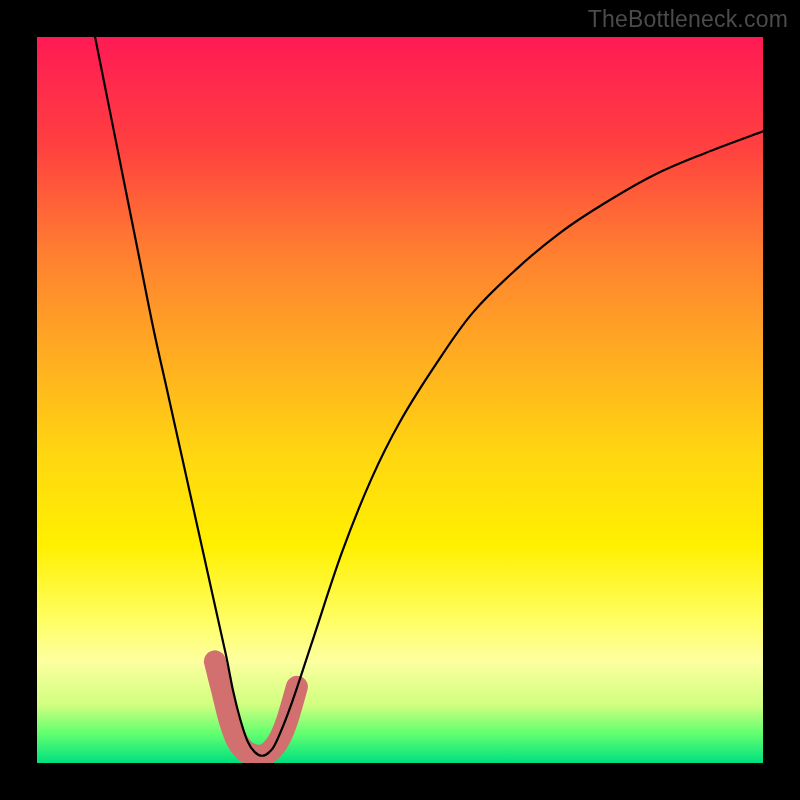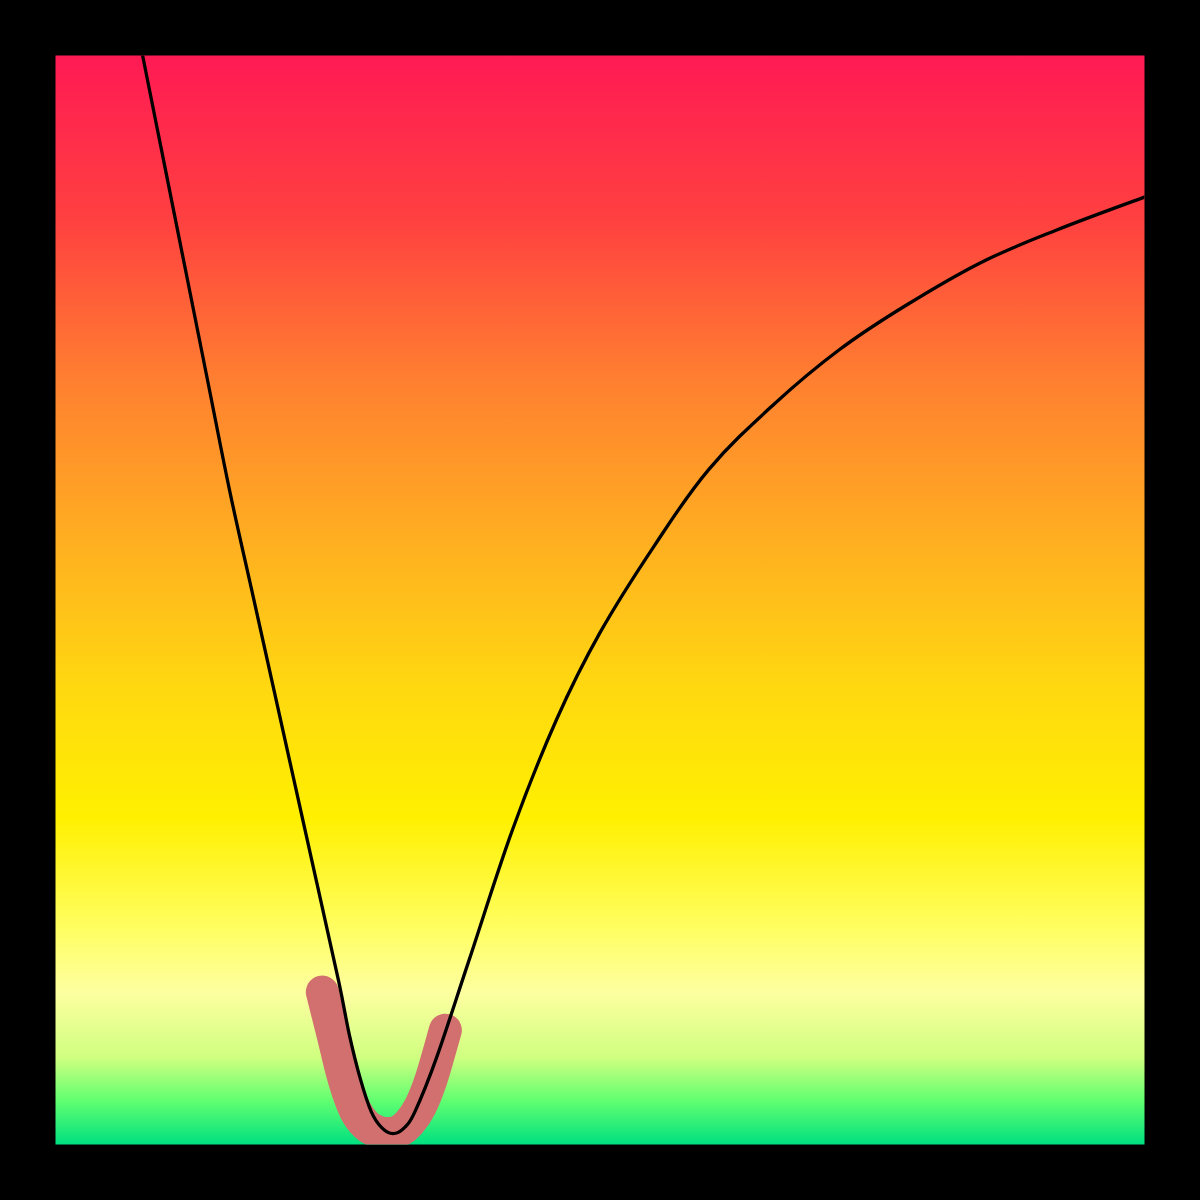--- a/index.html
+++ b/index.html
@@ -49,13 +49,14 @@
 </head>
 <body>
 
 <div class="frame">
   <div class="plot">
     <svg class="curve" viewBox="0 0 726 726" preserveAspectRatio="none">
       <path id="highlight-path" fill="none" stroke="#d2706f" stroke-width="22" stroke-linecap="round" stroke-linejoin="round" d="M 177.87 624.36 C 179.18 629.59, 182.52 642.95, 185.13 653.40 C 187.74 663.85, 189.78 673.55, 192.39 682.44 C 195.00 691.33, 197.04 697.28, 199.65 702.77 C 202.26 708.26, 204.30 710.32, 206.91 712.93 C 209.52 715.55, 211.56 716.24, 214.17 717.29 C 216.78 718.33, 218.82 718.74, 221.43 718.74 C 224.04 718.74, 226.08 718.59, 228.69 717.29 C 231.30 715.98, 233.34 714.49, 235.95 711.48 C 238.56 708.47, 240.60 705.82, 243.21 700.59 C 245.82 695.36, 247.46 691.59, 250.47 682.44 C 253.48 673.29, 258.21 655.65, 259.91 649.77"></path>
       <path id="main-path" fill="none" stroke="#000" stroke-width="2.2" stroke-linecap="round" d="M 58.08 0.00 C 60.69 13.07, 67.37 46.46, 72.60 72.60 C 77.83 98.74, 81.89 119.06, 87.12 145.20 C 92.35 171.34, 96.41 191.66, 101.64 217.80 C 106.87 243.94, 110.93 265.57, 116.16 290.40 C 121.39 315.23, 125.45 332.22, 130.68 355.74 C 135.91 379.26, 139.97 397.56, 145.20 421.08 C 150.43 444.60, 154.49 462.90, 159.72 486.42 C 164.95 509.94, 169.01 528.24, 174.24 551.76 C 179.47 575.28, 184.84 598.80, 188.76 617.10 C 192.68 635.40, 193.41 641.64, 196.02 653.40 C 198.63 665.16, 200.67 673.29, 203.28 682.44 C 205.89 691.59, 207.93 698.34, 210.54 704.22 C 213.15 710.10, 215.19 712.50, 217.80 715.11 C 220.41 717.72, 222.45 718.74, 225.06 718.74 C 227.67 718.74, 229.71 717.72, 232.32 715.11 C 234.93 712.50, 235.66 712.71, 239.58 704.22 C 243.50 695.73, 247.57 686.22, 254.10 667.92 C 260.63 649.62, 266.73 630.02, 275.88 602.58 C 285.03 575.14, 294.47 544.21, 304.92 515.46 C 315.37 486.71, 323.51 466.38, 333.96 442.86 C 344.41 419.34, 351.24 405.69, 363.00 384.78 C 374.76 363.87, 386.23 346.30, 399.30 326.70 C 412.37 307.10, 421.23 292.87, 435.60 275.88 C 449.97 258.89, 463.48 246.69, 479.16 232.32 C 494.84 217.95, 507.04 207.78, 522.72 196.02 C 538.40 184.26, 549.29 177.43, 566.28 166.98 C 583.27 156.53, 598.80 147.09, 617.10 137.94 C 635.40 128.79, 648.32 124.00, 667.92 116.16 C 687.52 108.32, 715.55 98.30, 726.00 94.38"></path>
     </svg>
   </div>
+  <div class="watermark">TheBottleneck.com</div>
 </div>
 
 </body></html>

